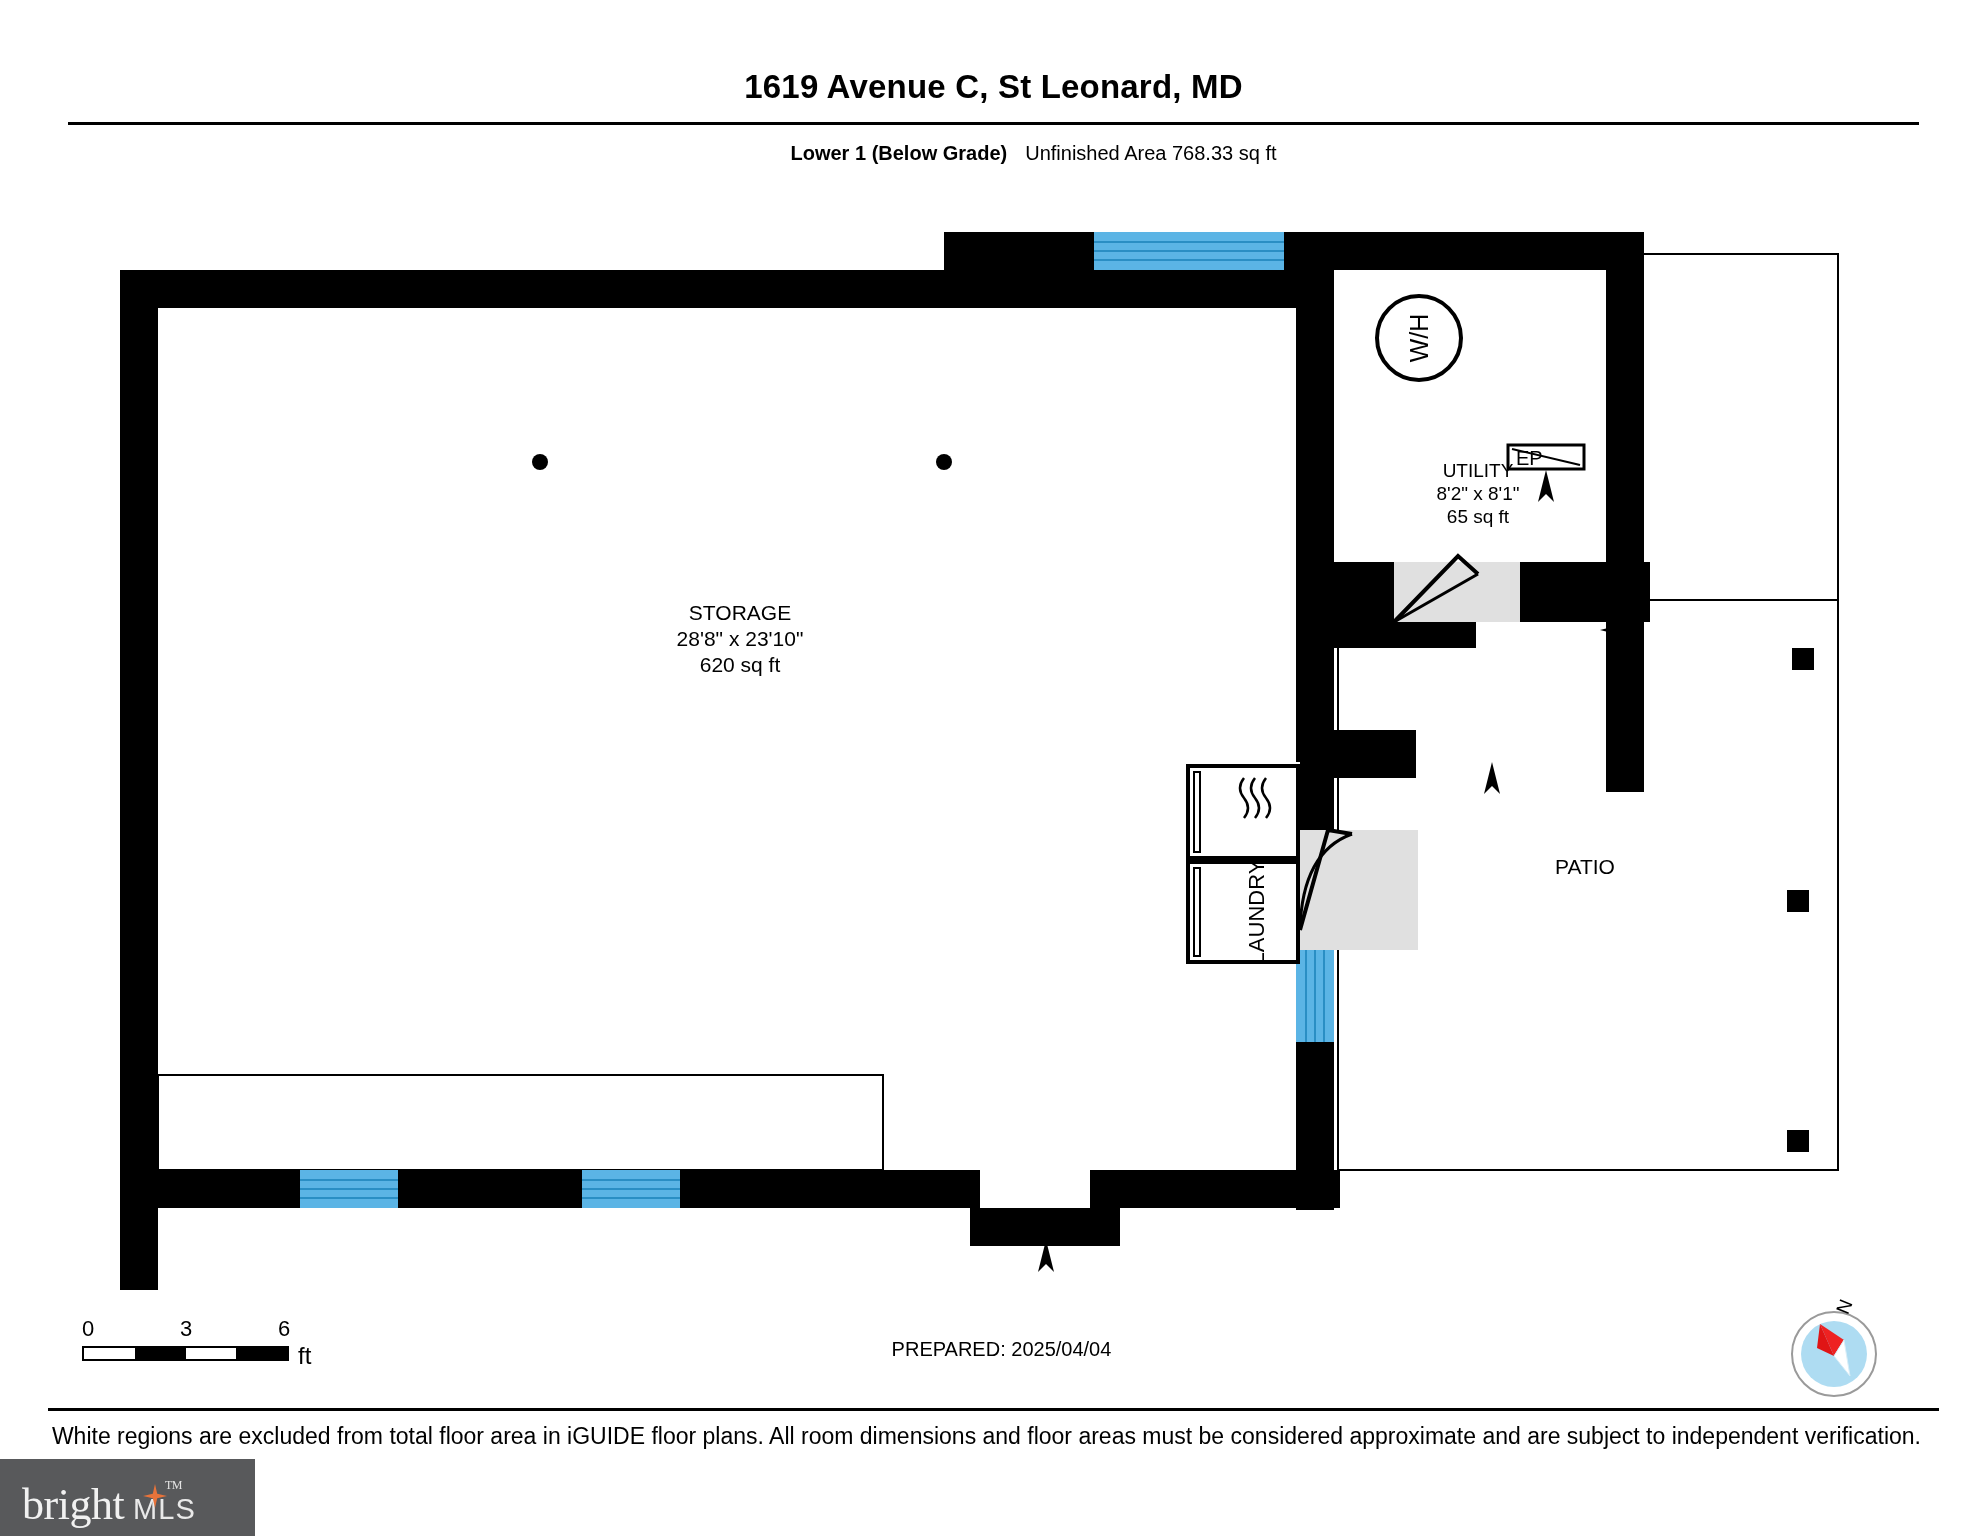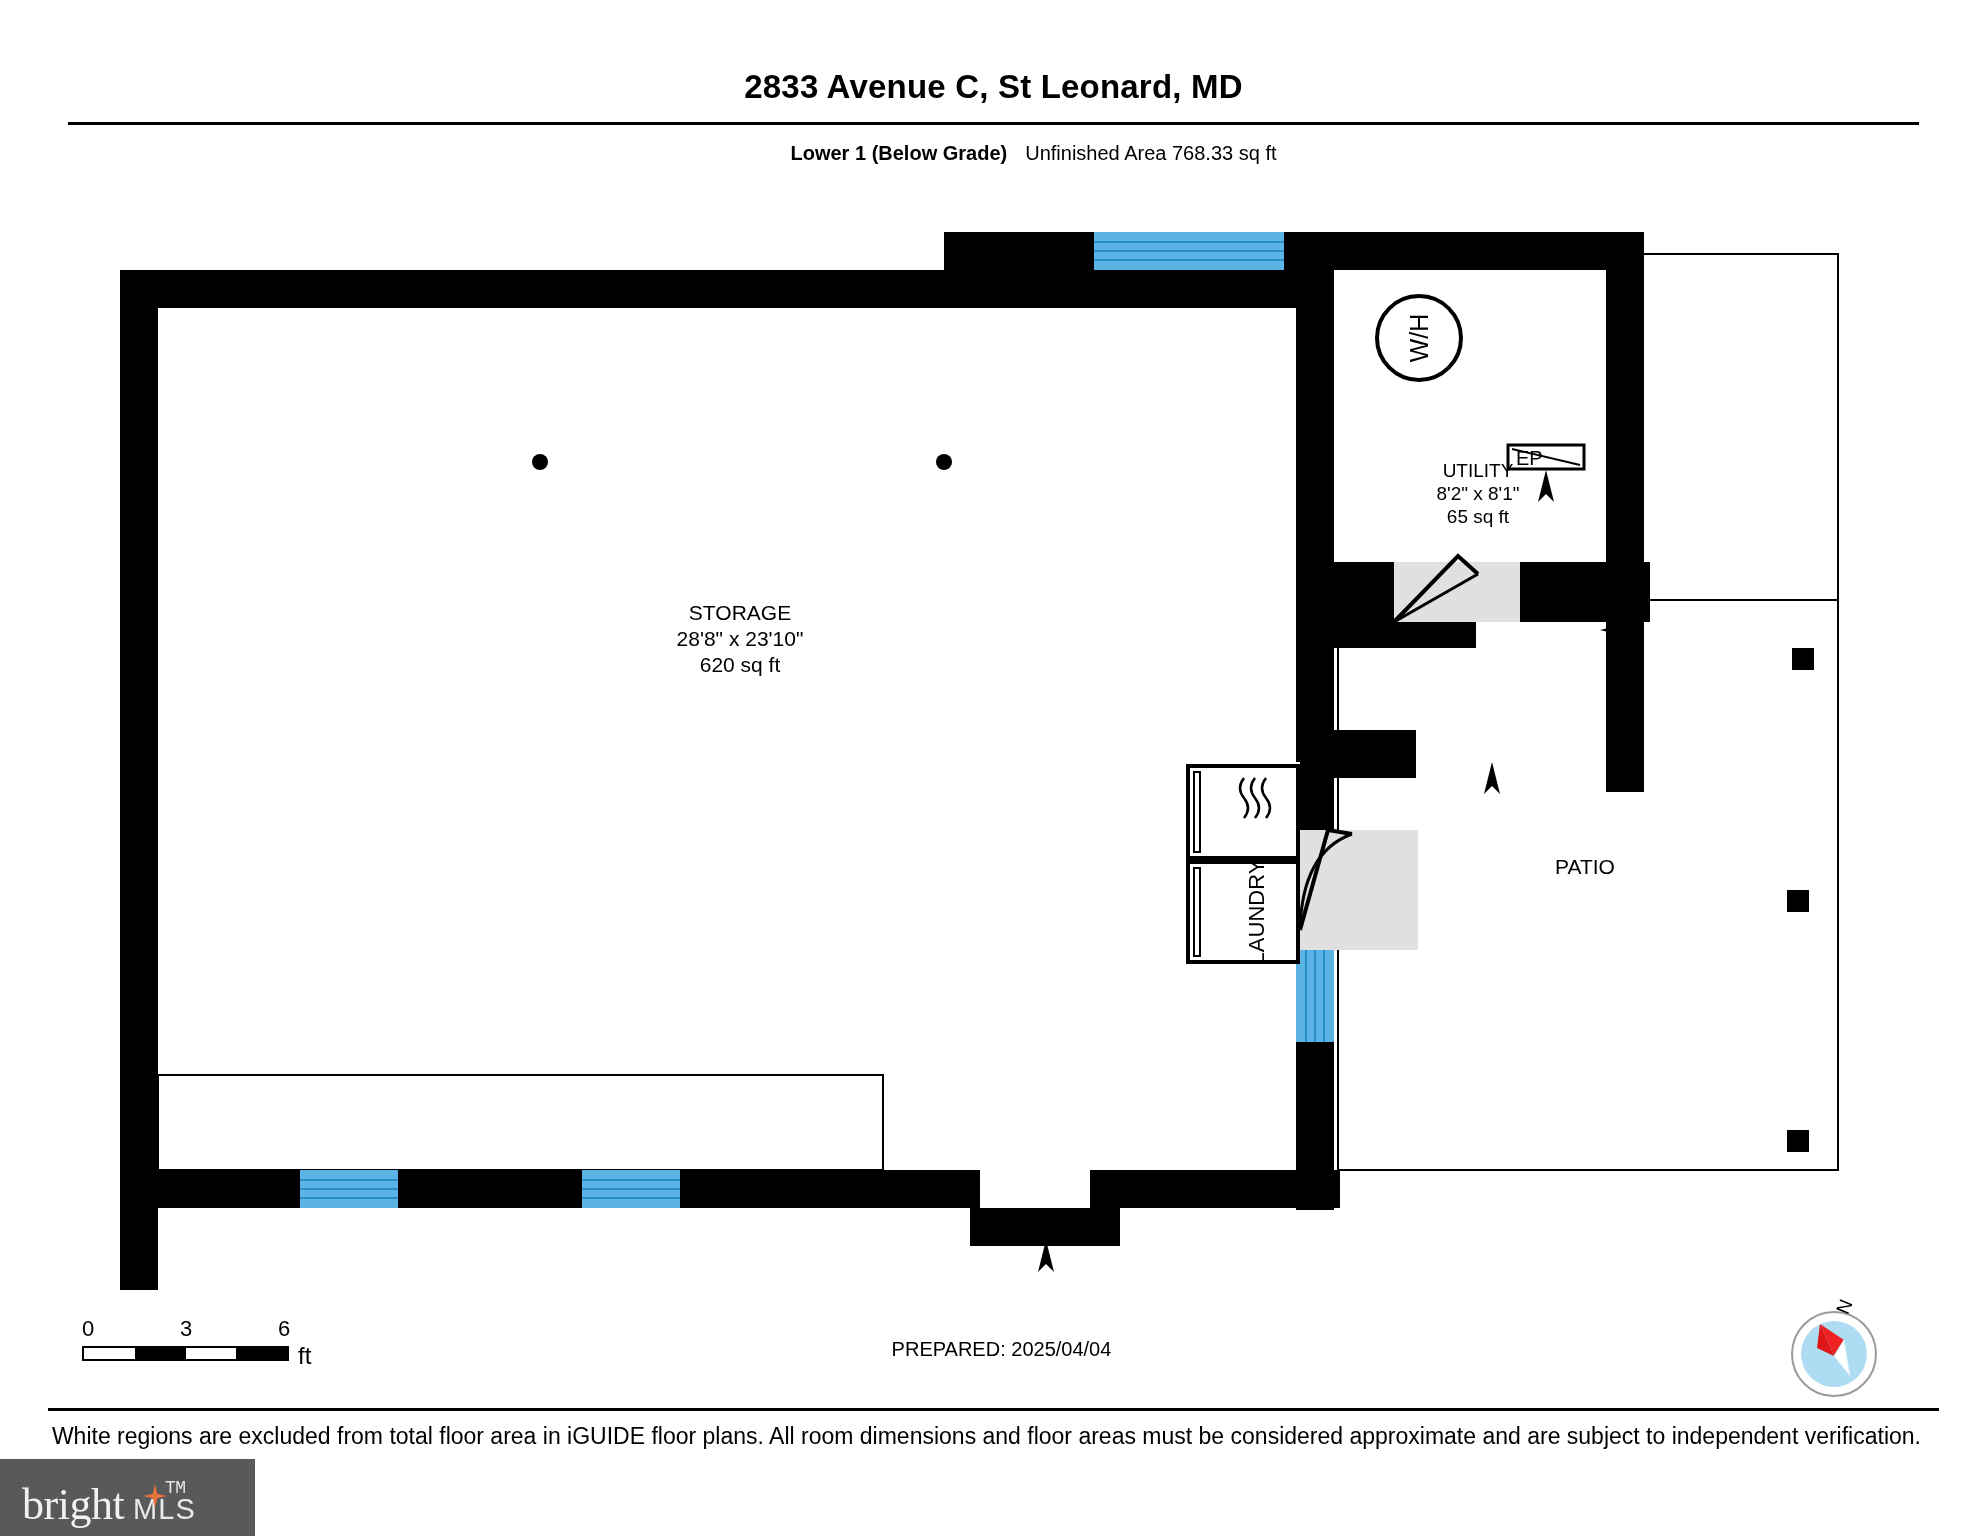--- a/index.html
+++ b/index.html
@@ -105,32 +105,32 @@
     font-size: 44px; color: #f1f1f1; line-height: 1; letter-spacing: -0.5px;
   }
   #logo .mls {
     font-family: "Liberation Sans", sans-serif; font-size: 29px; color: #e9e9e9;
     letter-spacing: 1px; margin-left: 9px;
   }
   #logo .spark {
     position: absolute; left: 121px; top: 1px; width: 24px; height: 24px; color: #e8733a;
   }
   #logo .tm {
-    position: absolute; left: 143px; top: -4px; font-family: Liberation Mono, monospace;
-    font-size: 18px; color: #e3e3e3;
+    position: absolute; left: 143px; top: -4px; font-family: Liberation Serif, serif;
+    font-size: 12px; color: #e3e3e3;
   }
 
   
   #plan { position: absolute; left: 0; top: 170px; width: 1987px; height: 1120px; }
   #plan svg { display: block; }
 </style>
 </head>
 <body>
 
-<div id="page-title">2833 Avenue C, St Leonard, MD</div>
+<div id="page-title">1619 Avenue C, St Leonard, MD</div>
 <div id="title-rule"></div>
 <div id="subtitle">
   <span class="b">Lower 1 (Below Grade)</span><span class="sp"></span><span>Unfinished Area 768.33 sq ft</span>
 </div>
 
 <div id="plan">
 <svg width="1987" height="1120" viewBox="0 0 1987 1120" xmlns="http://www.w3.org/2000/svg">
 
   <g>
     <rect x="1338" y="84" width="500" height="560" fill="#ffffff" stroke="#000000" stroke-width="2"></rect>

